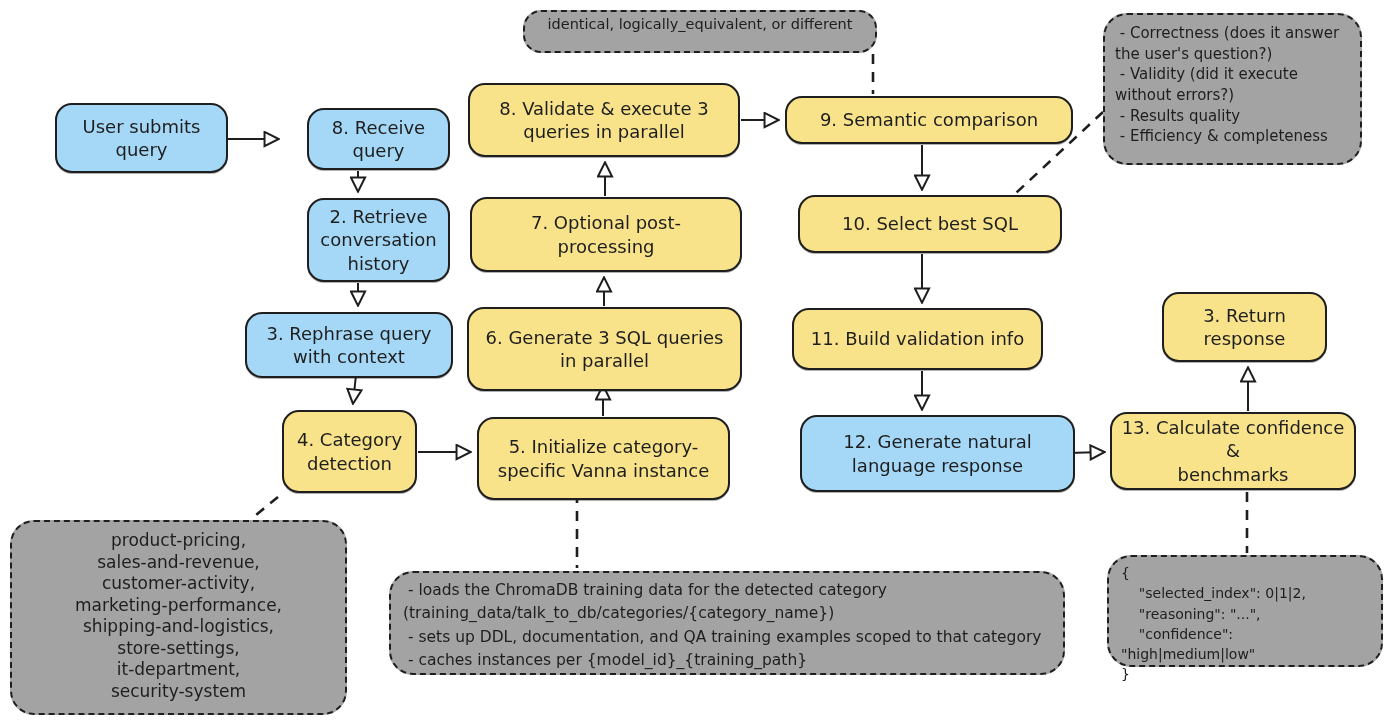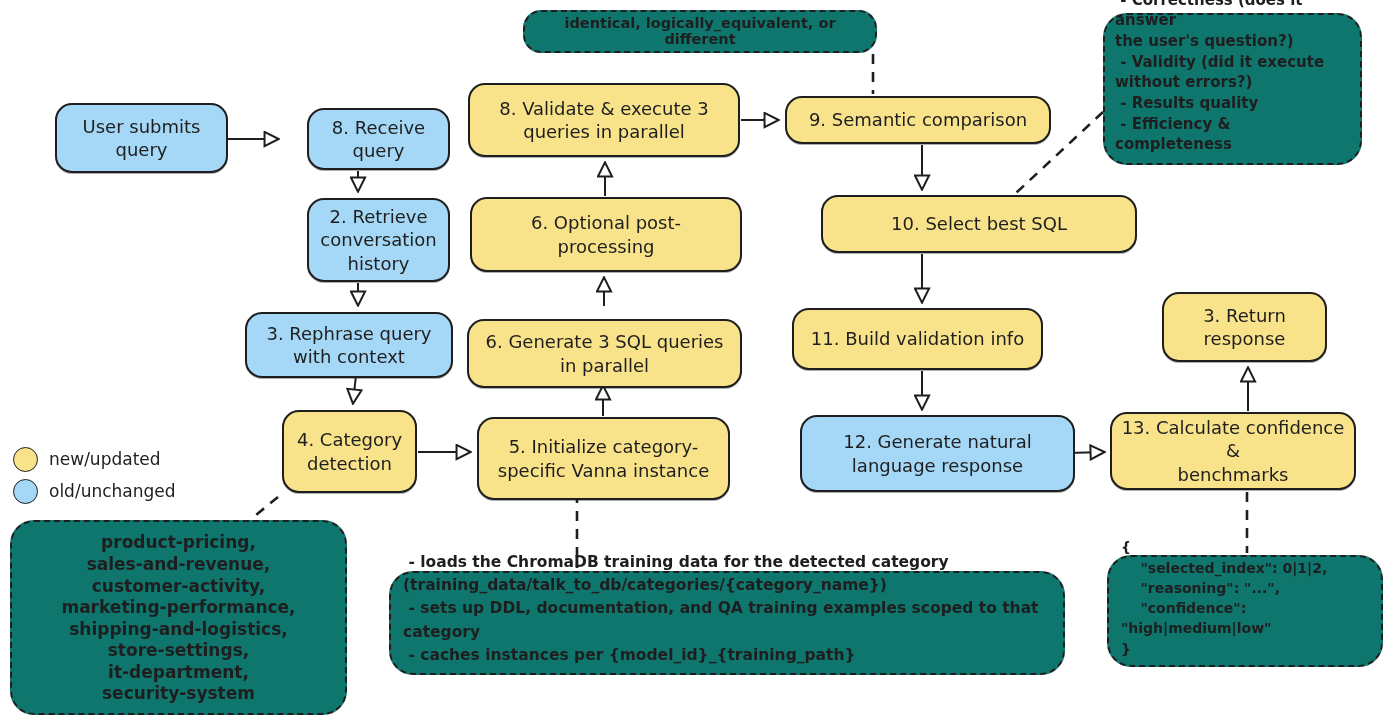--- a/index.html
+++ b/index.html
@@ -12,23 +12,23 @@
     position:absolute;z-index:2;box-sizing:border-box;
     border:2.3px solid var(--c-stroke,#1e1e1e);border-radius:17px;
     display:flex;align-items:center;justify-content:center;text-align:center;
     font-size:18px;line-height:1.3;padding:4px 8px;
     box-shadow:0 1px 0 rgba(30,30,30,.35);
   }
   .node.new{background:var(--c-new,#f8e38b);}
   .node.old{background:var(--c-old,#a5d8f7);margin-left:20px;}
   .node .lbl{white-space:pre-line;}
   .note{
-    position:absolute;z-index:2;box-sizing:border-box;background:#0f766e;
+    position:absolute;z-index:2;box-sizing:border-box;background:#a3a3a3;
     border:2.6px dashed var(--c-stroke,#1e1e1e);border-radius:24px;
-    display:flex;align-items:flex-end;font-weight:bold;
+    display:flex;align-items:flex-start;
   }
   .note .txt{white-space:pre-wrap;width:100%;}
   .note.center .txt{text-align:center;}
   .legend{position:absolute;z-index:2;}
   .legend-row{display:flex;align-items:center;margin-bottom:6px;height:26px;}
   .swatch{
     width:25px;height:25px;border-radius:50%;border:1.6px solid var(--c-stroke,#1e1e1e);
     margin-right:11px;flex:0 0 auto;box-sizing:border-box;
   }
   .swatch.new{background:var(--c-new,#f8e38b);}
@@ -86,36 +86,36 @@
 with context</span>
     </div>
   <div class="node new" style="left:282px;top:410px;width:135px;height:83px">
       <span class="lbl">4. Category
 detection</span>
     </div>
   <div class="node new" style="left:477px;top:417px;width:253px;height:83px">
       <span class="lbl">5. Initialize category-
 specific Vanna instance</span>
     </div>
-  <div class="node new" style="left:467px;top:319px;width:275px;height:69px">
+  <div class="node new" style="left:467px;top:307px;width:275px;height:84px">
       <span class="lbl">6. Generate 3 SQL queries
 in parallel</span>
     </div>
   <div class="node new" style="left:470px;top:197px;width:272px;height:75px">
-      <span class="lbl">6. Optional post-
+      <span class="lbl">7. Optional post-
 processing</span>
     </div>
   <div class="node new" style="left:468px;top:83px;width:272px;height:74px">
       <span class="lbl">8. Validate &amp; execute 3
 queries in parallel</span>
     </div>
-  <div class="node new" style="left:785px;top:96px;width:266px;height:48px">
+  <div class="node new" style="left:785px;top:96px;width:288px;height:48px">
       <span class="lbl">9. Semantic comparison</span>
     </div>
-  <div class="node new" style="left:821px;top:195px;width:316px;height:58px">
+  <div class="node new" style="left:798px;top:195px;width:264px;height:58px">
       <span class="lbl">10. Select best SQL</span>
     </div>
   <div class="node new" style="left:792px;top:308px;width:251px;height:62px">
       <span class="lbl">11. Build validation info</span>
     </div>
   <div class="node old" style="left:780px;top:415px;width:275px;height:77px">
       <span class="lbl">12. Generate natural
 language response</span>
     </div>
   <div class="node new" style="left:1110px;top:412px;width:246px;height:78px">
@@ -159,24 +159,14 @@
   </div>
 
   <div class="note" style="left:1107px;top:555px;width:276px;height:112px;font-size:14px;line-height:1.45;padding:6px 12px">
     <span class="txt">{
     "selected_index": 0|1|2,
     "reasoning": "...",
     "confidence": "high|medium|low"
 }</span>
   </div>
 
-  <div class="legend" style="left:13px;top:446px">
-    <div class="legend-row">
-      <span class="swatch new"></span>
-      <span class="legend-label">new/updated</span>
-    </div>
-    <div class="legend-row">
-      <span class="swatch old"></span>
-      <span class="legend-label">old/unchanged</span>
-    </div>
-  </div>
 
 </div>
 
 </body></html>

